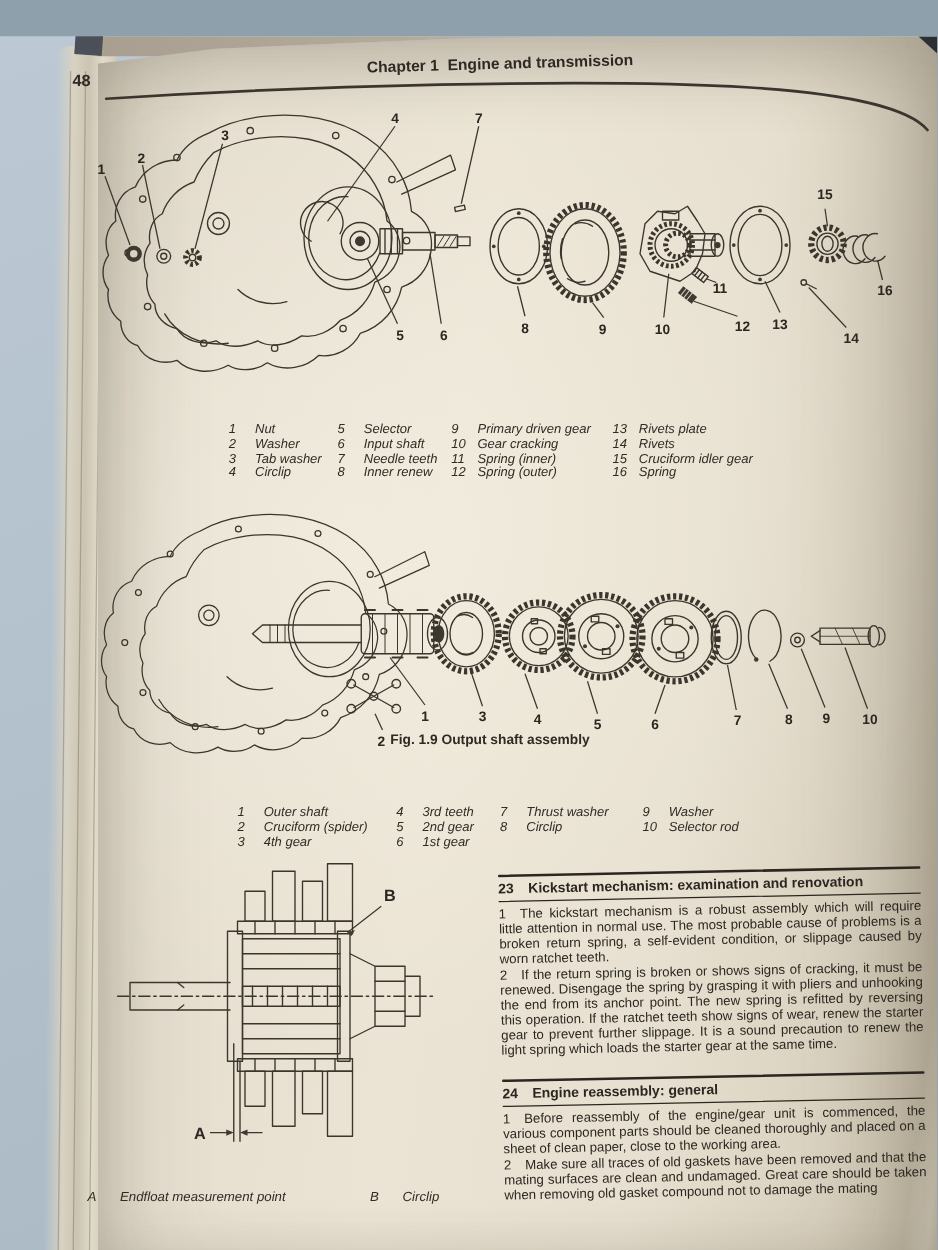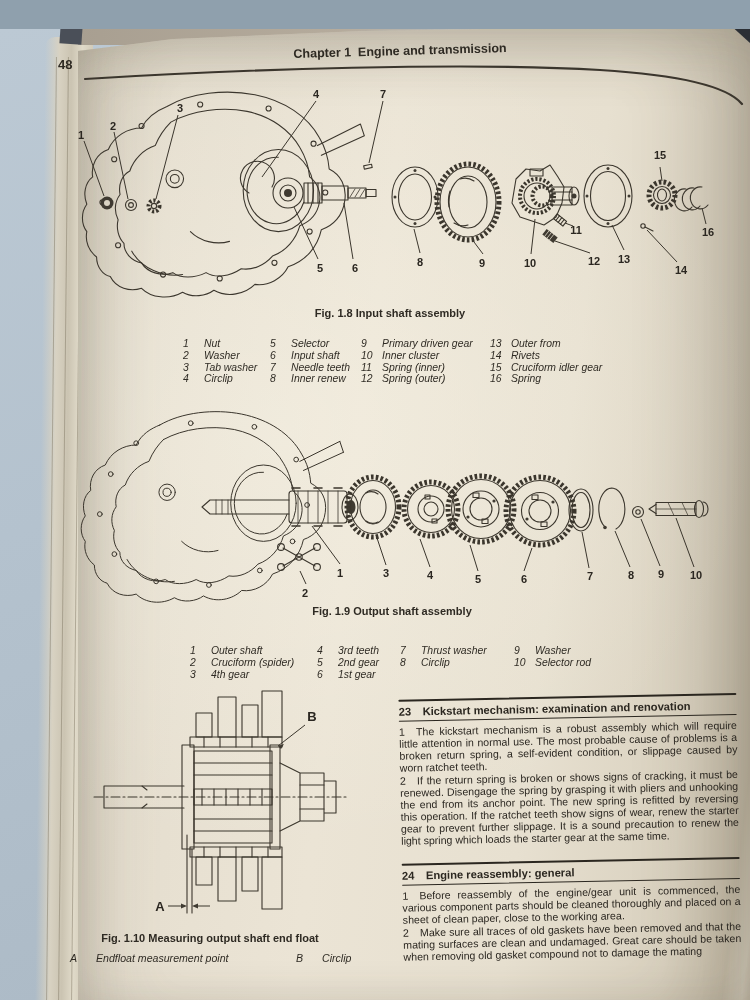--- a/index.html
+++ b/index.html
@@ -218,21 +218,20 @@
       <text class="co" x="466" y="184">10</text>
       <text class="co" x="512" y="151">11</text>
       <text class="co" x="530" y="182">12</text>
       <text class="co" x="560" y="180">13</text>
       <text class="co" x="617" y="191">14</text>
       <text class="co" x="596" y="76">15</text>
       <text class="co" x="644" y="153">16</text>
     </g>
   </svg>
 
-  <div class="abs ink caption" style="left:240px;top:278px;width:300px;">Fig. 1.8 Input shaft assembly</div>
   <div class="abs pcol" style="left:183px;top:309px;">
     <div class="prow">
         <span class="pn">1</span>
         <span>Nut</span>
       </div>
     <div class="prow">
         <span class="pn">2</span>
         <span>Washer</span>
       </div>
     <div class="prow">
@@ -262,35 +261,35 @@
         <span>Inner renew</span>
       </div>
   </div>
   <div class="abs pcol" style="left:361px;top:309px;">
     <div class="prow">
         <span class="pn">9</span>
         <span>Primary driven gear</span>
       </div>
     <div class="prow">
         <span class="pn">10</span>
-        <span>Inner cluster</span>
+        <span>Gear cracking</span>
       </div>
     <div class="prow">
         <span class="pn">11</span>
         <span>Spring (inner)</span>
       </div>
     <div class="prow">
         <span class="pn">12</span>
         <span>Spring (outer)</span>
       </div>
   </div>
   <div class="abs pcol" style="left:490px;top:309px;">
     <div class="prow">
         <span class="pn">13</span>
-        <span>Outer from</span>
+        <span>Rivets plate</span>
       </div>
     <div class="prow">
         <span class="pn">14</span>
         <span>Rivets</span>
       </div>
     <div class="prow">
         <span class="pn">15</span>
         <span>Cruciform idler gear</span>
       </div>
     <div class="prow">
@@ -391,21 +390,21 @@
       <text class="co" x="366" y="174">4</text>
       <text class="co" x="414" y="178">5</text>
       <text class="co" x="460" y="178">6</text>
       <text class="co" x="526" y="175">7</text>
       <text class="co" x="567" y="174">8</text>
       <text class="co" x="597" y="173">9</text>
       <text class="co" x="632" y="174">10</text>
     </g>
   </svg>
 
-  <div class="abs ink caption" style="left:242px;top:576px;width:300px;">Fig. 1.9 Output shaft assembly</div>
+  <div class="abs ink caption" style="left:242px;top:557px;width:300px;">Fig. 1.9 Output shaft assembly</div>
   <div class="abs pcol" style="left:190px;top:616px;">
     <div class="prow">
         <span class="pn">1</span>
         <span>Outer shaft</span>
       </div>
     <div class="prow">
         <span class="pn">2</span>
         <span>Cruciform (spider)</span>
       </div>
     <div class="prow">
@@ -491,21 +490,20 @@
       <path class="ln" d="M108,164 V228" stroke-width="0.8"></path>
       <path class="ld" d="M84,221 H101"></path>
         <path class="fill" d="M103,221 l-6,-2.5 v5 z"></path>
       <path class="ld" d="M112,221 H126"></path>
         <path class="fill" d="M108,221 l6,-2.5 v5 z"></path>
     </g>
     <text class="bigco" x="228" y="36">B</text>
     <text class="bigco" x="76" y="226">A</text>
   </svg>
 
-  <div class="abs ink caption" style="left:80px;top:903px;width:260px;">Fig. 1.10 Measuring output shaft end float</div>
   <div class="abs legendrow" style="left:70px;top:923px;">
     <span class="pn">A</span>
       <span>Endfloat measurement point</span>
   </div>
   <div class="abs legendrow" style="left:296px;top:923px;">
     <span class="pn">B</span>
       <span>Circlip</span>
   </div>
 
   <div class="abs rcol">

